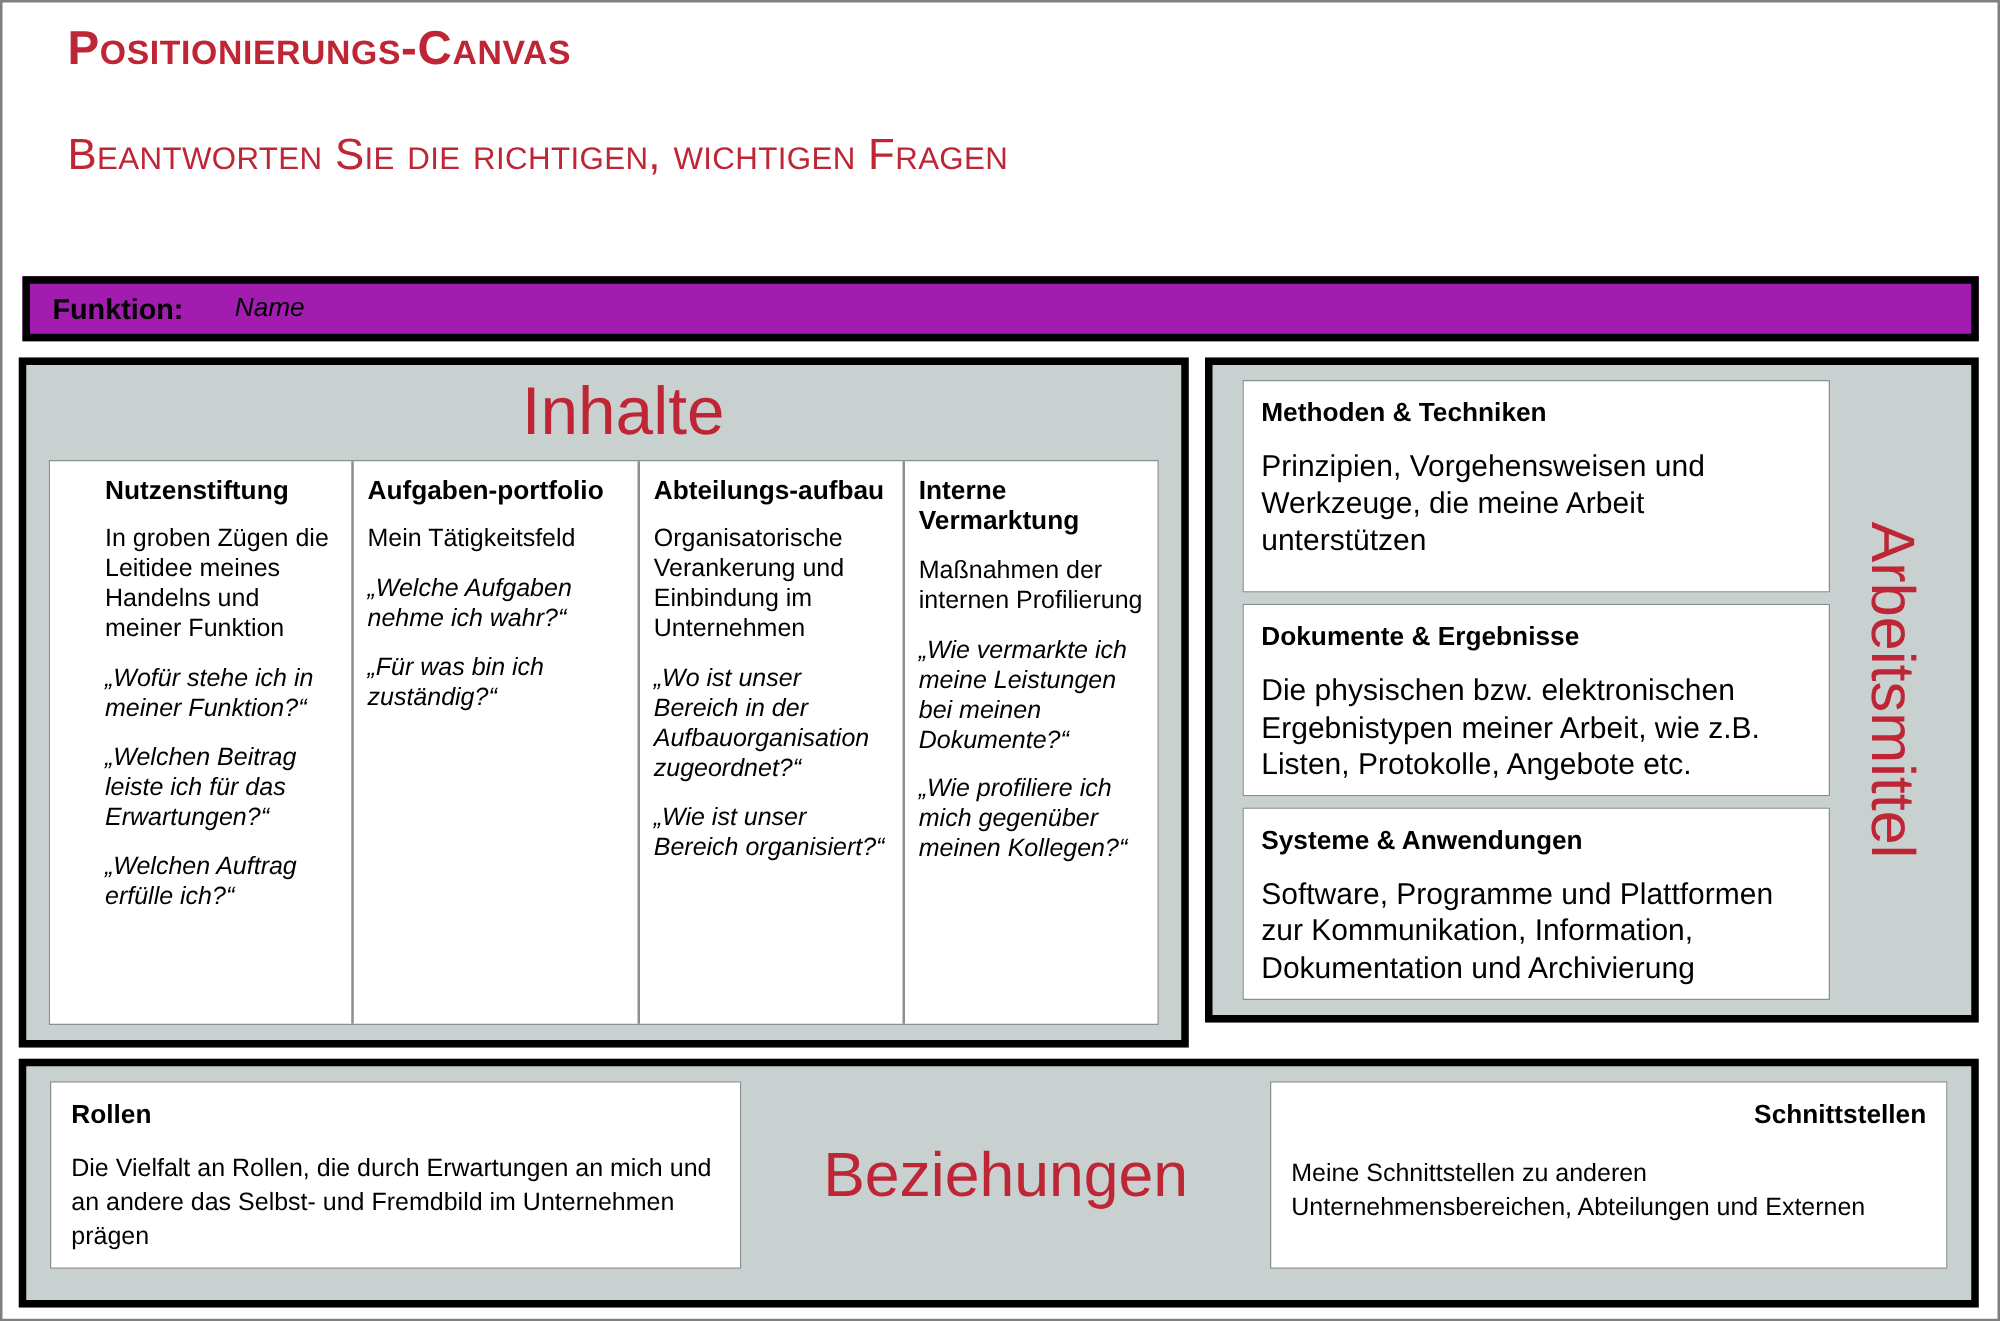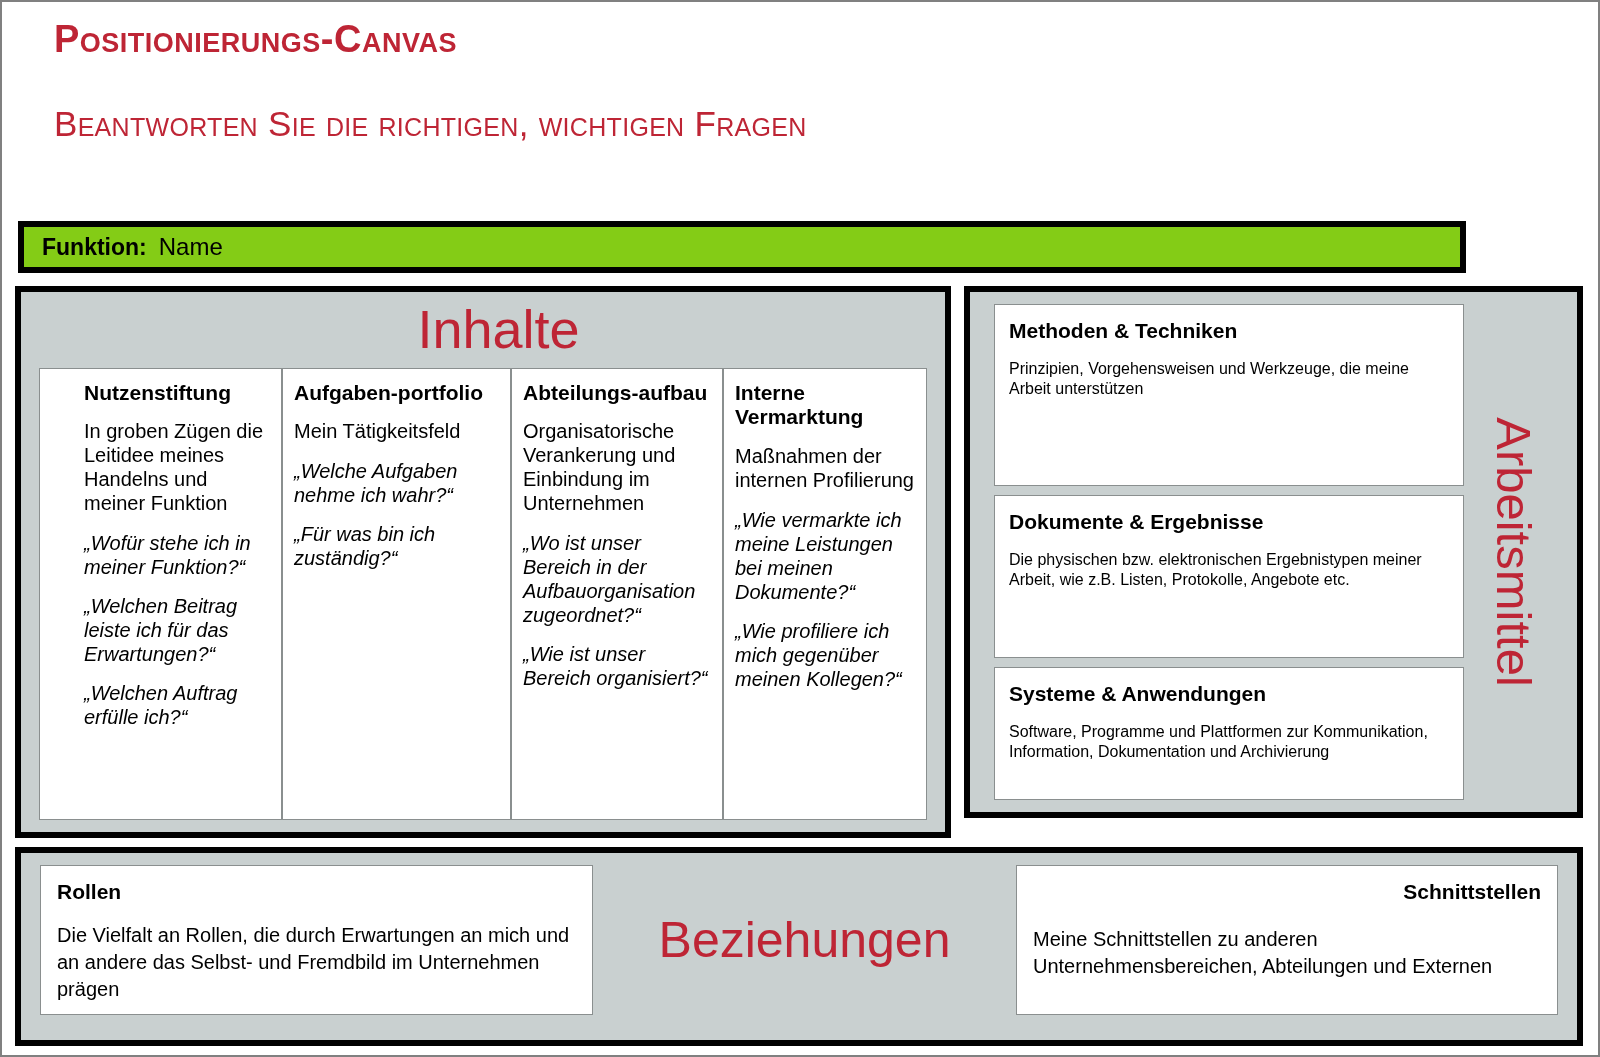--- a/index.html
+++ b/index.html
@@ -45,38 +45,40 @@
     letter-spacing: 0.3px;
     margin-top: 44px;
     white-space: nowrap;
   }
 
   
   .funktion-bar {
     position: absolute;
     left: 16px;
     top: 219px;
-    width: 1448px;
+    width: 1565px;
     height: 52px;
     box-sizing: border-box;
     border: 6px solid #000000;
-    background: #84cc16;
+    background: #a21caf;
     display: flex;
     align-items: center;
     padding-left: 18px;
+    gap: 16px;
   }
   .funktion-label {
     font-size: 23px;
     font-weight: bold;
     color: #000;
   }
   .funktion-value {
-    font-size: 24px;
-    color: #000;
-    margin-left: 12px;
+    font-size: 21px;
+    font-style: italic;
+    color: #000;
+    margin-left: 25px;
   }
 
   
   .inhalte-panel {
     position: absolute;
     left: 13px;
     top: 284px;
     width: 936px;
     height: 552px;
     box-sizing: border-box;
@@ -167,21 +169,21 @@
   .am-card-1 { height: 182px; }
   .am-card-2 { height: 163px; }
   .am-card-3 { flex: 1; }
   .am-title {
     font-size: 21px;
     font-weight: bold;
     color: #000;
     margin-bottom: 16px;
   }
   .am-desc {
-    font-size: 16px;
+    font-size: 24px;
     color: #000;
     line-height: 1.22;
   }
   .arbeits-vertical {
     position: absolute;
     right: 8px;
     top: 0;
     bottom: 0;
     width: 110px;
     display: flex;

